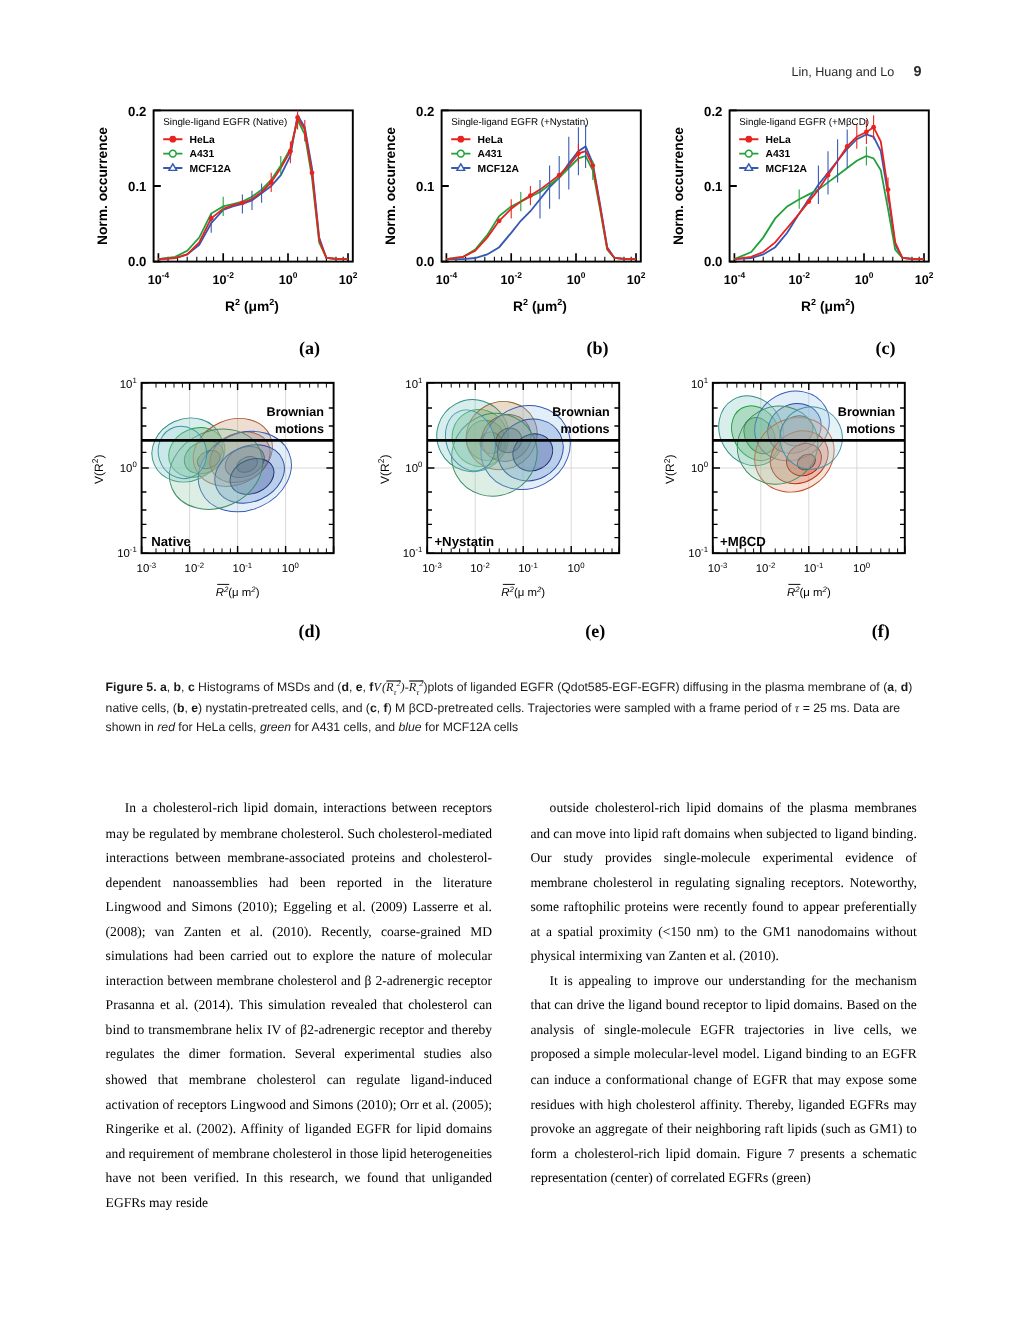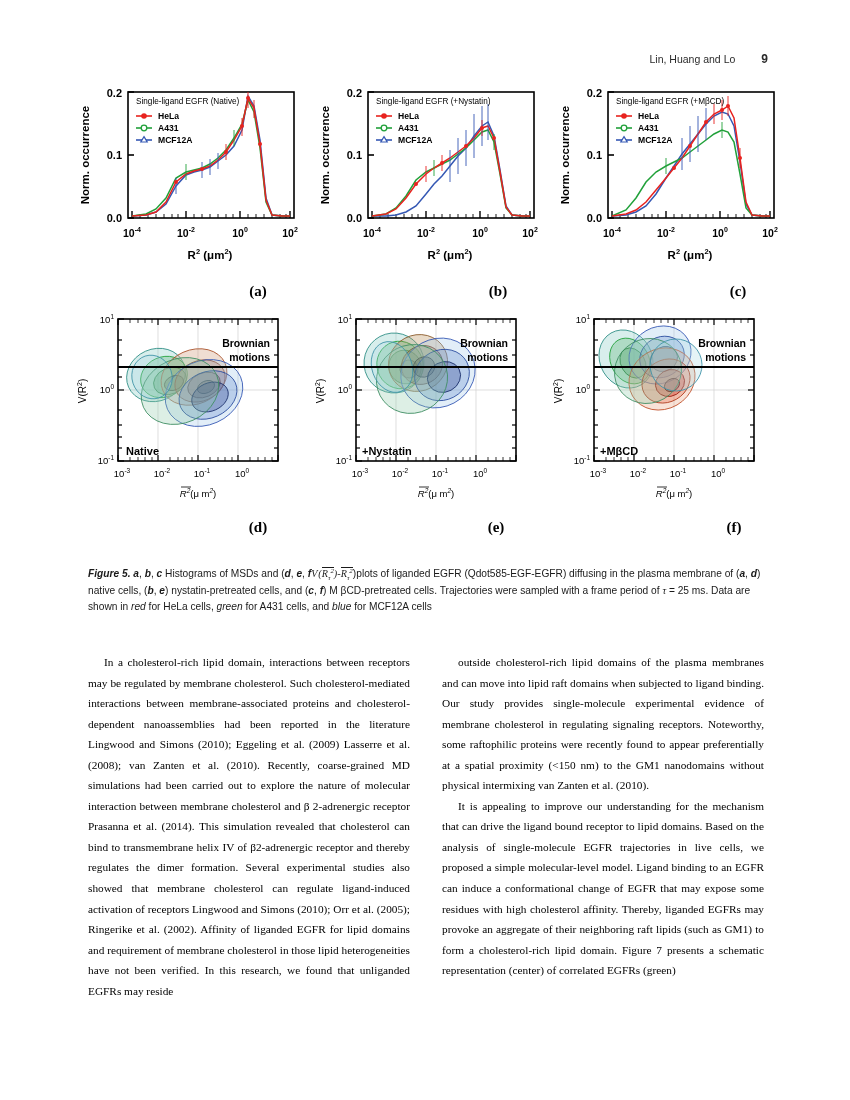--- a/index.html
+++ b/index.html
@@ -12,21 +12,21 @@
     position:relative;
     overflow:hidden;
   }
   .page { position:relative; width:850px; height:1100px; }
 
   
   .runhead {
     position:absolute; top:52px; right:82px;
     font-family:"Liberation Sans", sans-serif;
     font-size:10.5px; color:#2b2b2b;
-    display:flex; align-items:baseline; gap:26px;
+    display:flex; align-items:baseline; gap:16px;
   }
   .runhead .pg { font-weight:bold; font-size:12px; }
 
   
   .figure { position:absolute; top:78px; left:70px; width:712px; }
 
   .row-top { position:relative; height:205px; }
   .row-bot { position:relative; height:232px; margin-top:22px; }
 
   .hpanel { position:absolute; top:0; width:232px; height:200px; }
@@ -53,34 +53,34 @@
   svg { display:block; }
   svg text { font-family:"Liberation Sans", sans-serif; }
 
   
   .caption {
     position:absolute; top:566px; left:88px; width:676px;
     font-family:"Liberation Sans", sans-serif;
     font-size:10.2px; line-height:1.62;
     color:#1a1a1a; text-align:left;
   }
-  .caption b { font-weight:bold;font-style:italic; }
+  .caption b { font-weight:bold; }
   .caption i { }
   .mvar { font-family:"Liberation Serif", serif; font-style:italic; }
   .ovl { border-top:1px solid #1a1a1a; padding-top:0px; }
   sup { font-size:0.68em; vertical-align:super; line-height:0; }
   sub { font-size:0.68em; vertical-align:sub; line-height:0; }
 
   
   .cols {
     position:absolute; top:652px; left:88px;
     width:676px; height:410px;
     display:flex; justify-content:space-between;
   }
-  .col { width:322px; }
+  .col { width:322px;margin-top:12px; }
   .col p {
     margin:0; text-align:justify;
     font-family:"Liberation Serif", serif;
     font-size:11.3px; line-height:1.82;
     text-indent:16px;
     hyphens:none;
   }
   .col p + p { margin-top:0px; }
 </style>
 </head>

